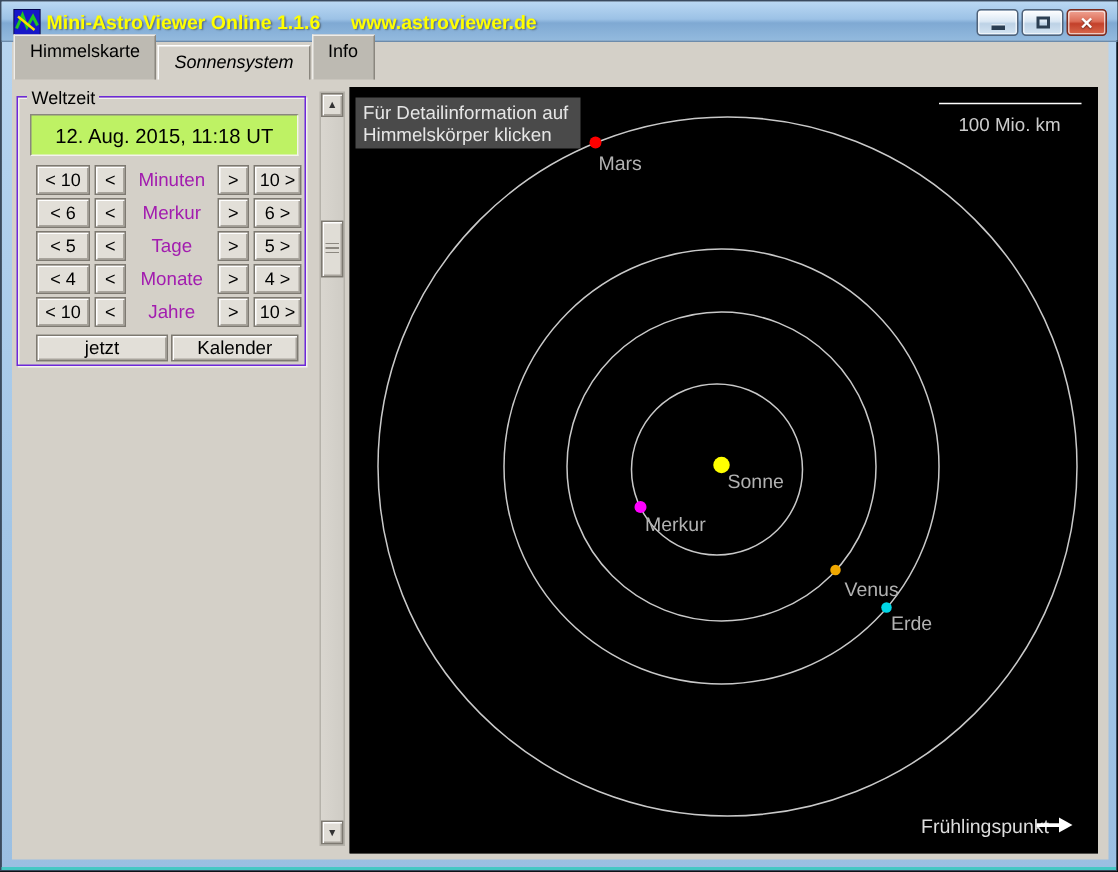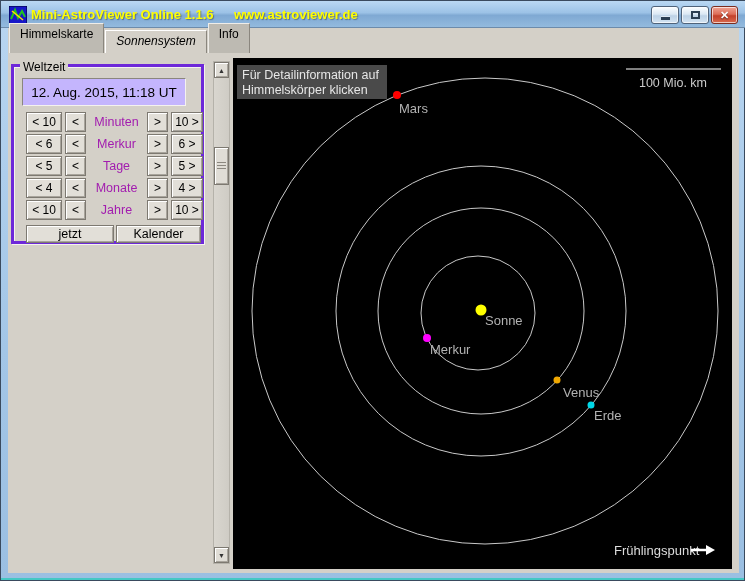--- a/index.html
+++ b/index.html
@@ -42,25 +42,25 @@
   
   .tabs { position:absolute; left:1px; top:2px; display:flex; align-items:flex-end; height:23px; }
   .tab { font-size:12px; color:#000; padding:3px 10px 4px 10px; height:30px; margin-top:3px;
     background:#bdbab2; border:1px solid #8a867e; border-bottom:none;
     border-top-color:#efede9; border-left-color:#efede9; margin-right:1px; cursor:default; white-space:nowrap; }
   .tab.active { background:#d4d0c8; height:23px; margin-top:0; position:relative; z-index:2;
     border-top-color:#ffffff; border-left-color:#ffffff;font-style:italic; }
 
   
   .group { position:absolute; left:3px; top:36px; width:193px; height:180px;
-    border:3px solid #6d28d9; box-shadow:inset 1px 1px 0 #f4f2ee, 1px 1px 0 #f4f2ee; }
+    border:1px solid #6d28d9; box-shadow:inset 1px 1px 0 #f4f2ee, 1px 1px 0 #f4f2ee; }
   .group-label { position:absolute; left:6px; top:-7px; background:#d4d0c8; padding:0 3px;
     font-size:12px; color:#000; }
-  .datefield { position:absolute; left:8px; top:11px; width:164px; height:28px;
-    background:#c4b5fd; border:1px solid; border-color:#8a867e #f4f2ee #f4f2ee #8a867e;
+  .datefield { position:absolute; left:8px; top:11px; width:179px; height:28px;
+    background:#bef264; border:1px solid; border-color:#8a867e #f4f2ee #f4f2ee #8a867e;
     display:flex; align-items:center; justify-content:center;
     font-size:13.5px; color:#000; white-space:nowrap; }
   .step-grid { position:absolute; left:12px; top:45px; display:flex; flex-direction:column; gap:2px; }
   .step-row { display:flex; gap:3px; height:20px; align-items:stretch; }
   .btn { font-family:"Liberation Sans", sans-serif; font-size:12px; color:#000;
     background:#e2dfd8; border:1px solid #7d7971;
     box-shadow:inset 1px 1px 0 #ffffff, inset -1px -1px 0 #a8a49c;
     display:flex; align-items:center; justify-content:center; cursor:default; white-space:nowrap; }
   .w-big { width:36px; } .w-sm { width:21px; } .w-big2 { width:32px; }
   .unit-label { width:55px; display:flex; align-items:center; justify-content:center;

